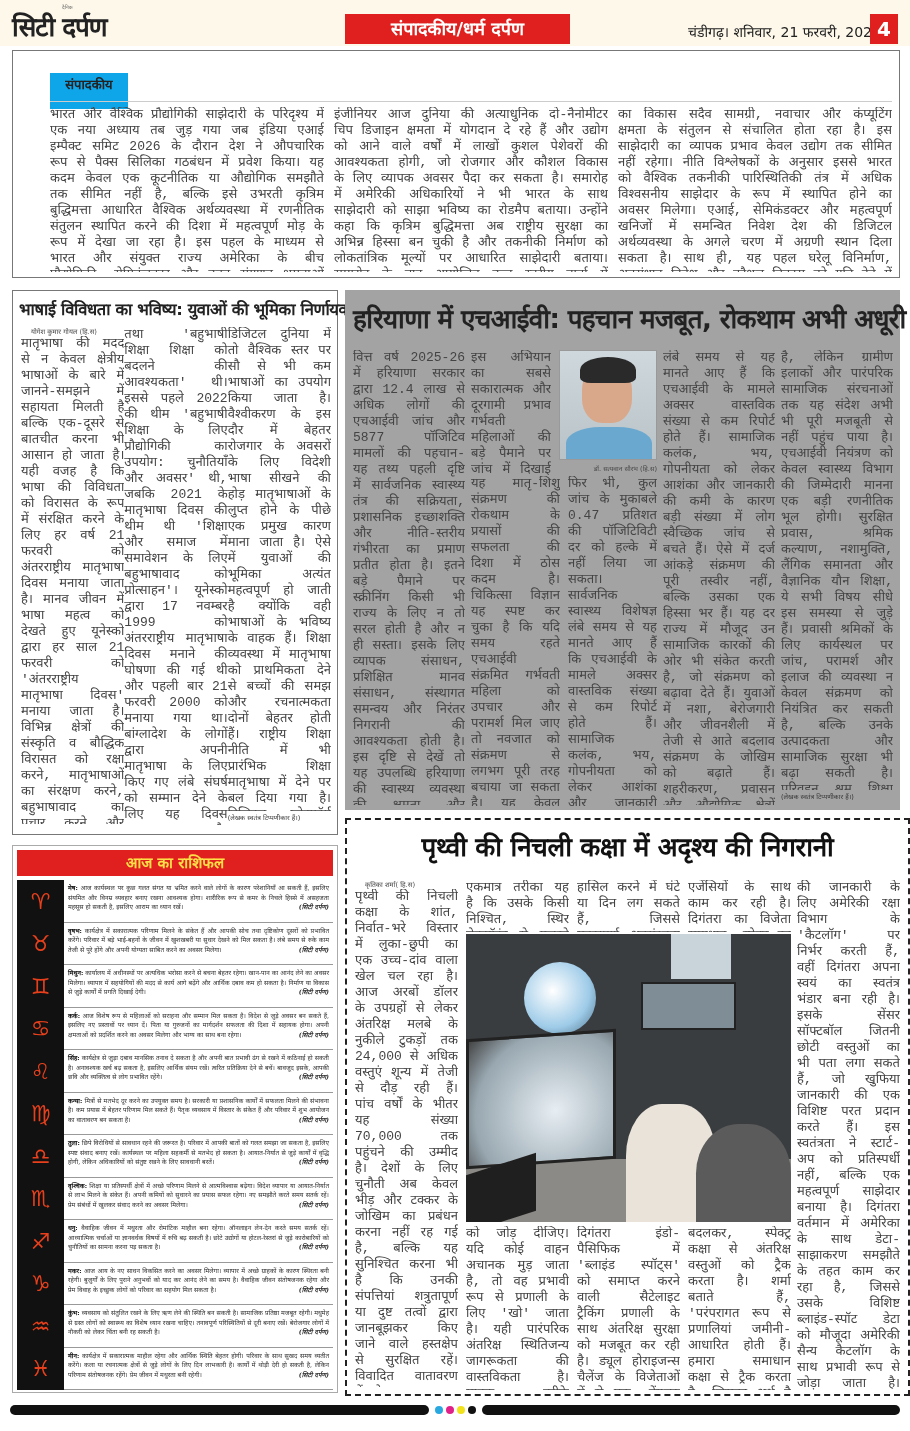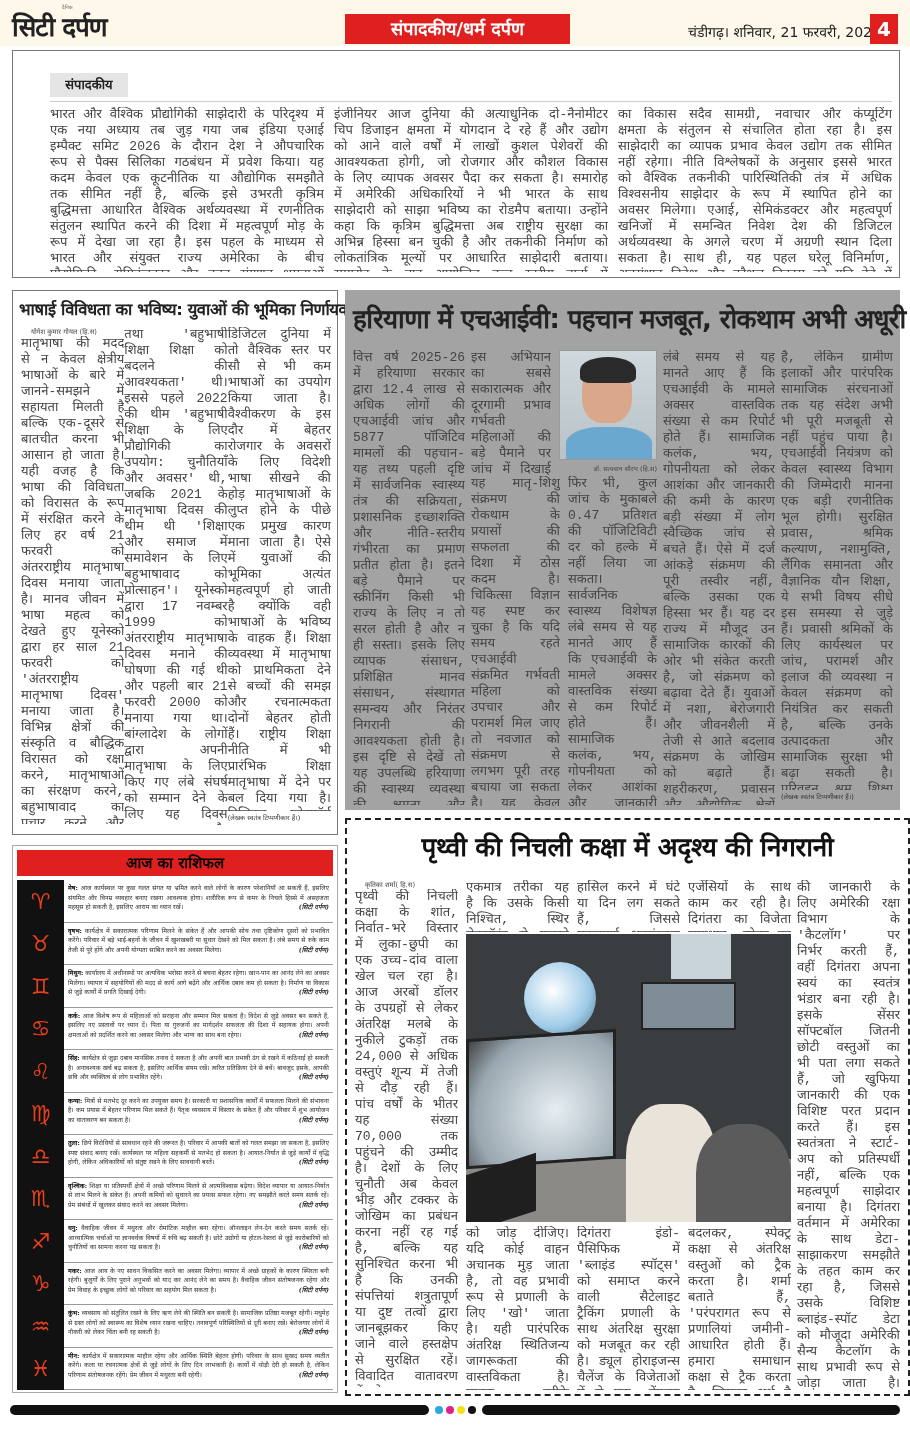--- a/index.html
+++ b/index.html
@@ -5,21 +5,21 @@
   * { box-sizing: border-box; margin: 0; padding: 0; }
   body { width: 910px; height: 1431px; background: #fff; font-family: "DejaVu Sans", sans-serif; color: #222; position: relative; overflow: hidden; }
   .masthead { position: absolute; left: 0; top: 0; width: 910px; height: 46px; background: #fdf8ea; }
   .logo { position: absolute; left: 12px; top: 8px; font-family: "DejaVu Serif", serif; font-weight: bold; font-size: 26px; color: #222; letter-spacing: -1px; }
   .logo-small { position: absolute; left: 62px; top: 4px; font-size: 5px; color: #666; }
   .section-banner { position: absolute; left: 345px; top: 14px; width: 225px; height: 30px; background: #e0201e; color: #fff; font-weight: bold; font-size: 18px; text-align: center; line-height: 30px; }
   .dateline { position: absolute; left: 680px; top: 22px; font-size: 14px; color: #222; margin-left: 8px; }
   .page-no { position: absolute; left: 870px; top: 14px; width: 28px; height: 30px; background: #e0201e; color: #fff; font-weight: bold; font-size: 20px; text-align: center; line-height: 30px; }
 
   .editorial { position: absolute; left: 12px; top: 50px; width: 888px; height: 228px; border: 1px solid #777; background: #fff; }
-  .ed-label { position: absolute; left: 37px; top: 22px; width: 78px; height: 24px; background: #e5e5e5; font-weight: bold; font-size: 13px; line-height: 24px; text-align: center; color: #222; }
+  .ed-label { position: absolute; left: 37px; top: 22px; width: 78px; height: 36px; background: #0ea5e9; font-weight: bold; font-size: 13px; line-height: 24px; text-align: center; color: #222; }
   .ed-title { position: absolute; left: 122px; top: 18px; font-weight: bold; font-size: 21px; color: #222; white-space: nowrap; letter-spacing: -0.3px; }
   .ed-rule { position: absolute; left: 37px; top: 50px; width: 842px; height: 1px; background: #ccc; }
   .cols3 { position: absolute; left: 37px; top: 56px; width: 842px; height: 165px; display: grid; grid-template-columns: repeat(3, 1fr); column-gap: 10px; }
   .text { font-family: Liberation Mono, monospace; font-size: 13px; line-height: 16px; color: #444; text-align: justify; overflow: hidden; }
 
   .lang { position: absolute; left: 12px; top: 290px; width: 326px; height: 545px; border: 1px solid #777; background: #fff; }
   .lang-title { position: absolute; left: 6px; top: 6px; width: 314px; text-align: center; font-weight: bold; font-size: 16.5px; color: #222; white-space: nowrap; letter-spacing: -0.4px; }
   .lang-cols { position: absolute; left: 8px; top: 36px; width: 310px; height: 500px; display: grid; grid-template-columns: repeat(3, 1fr); }
   .byline { font-size: 6.8px; color: #444; text-indent: 10px; }
   .note { text-align: left; font-size: 6.6px; color: #333; margin-top: 2px; }
@@ -32,21 +32,21 @@
   .hiv-photo .head { position: absolute; left: 22px; top: 12px; width: 50px; height: 60px; border-radius: 45% 45% 40% 40%; background: #d9a88a; }
   .hiv-photo .hair { position: absolute; left: 20px; top: 6px; width: 56px; height: 26px; border-radius: 50% 50% 20% 20%; background: #2a2a2a; }
   .hiv-photo .shirt { position: absolute; left: 6px; top: 76px; width: 86px; height: 40px; border-radius: 40% 40% 0 0; background: #6aa8cf; }
   .hiv-caption { position: absolute; left: 206px; top: 114px; width: 98px; text-align: right; font-size: 6.6px; color: #444; }
   .hiv-c2b { position: absolute; left: 118px; top: 126px; width: 186px; height: 330px; display: grid; grid-template-columns: 1fr 1fr; column-gap: 8px; }
   .hiv-c3 { position: absolute; left: 310px; top: 0; width: 112px; height: 455px; }
   .hiv-c4 { position: absolute; left: 428px; top: 0; width: 112px; height: 455px; }
   .hiv-c3b { position: absolute; left: 118px; top: 0; width: 80px; height: 126px; }
 
   .rashi { position: absolute; left: 12px; top: 845px; width: 326px; height: 548px; border: 1px solid #aaa; background: #fff; }
-  .rashi-head { position: absolute; left: 4px; top: 4px; width: 316px; height: 26px; background: #e0201e; color: #000000; text-align: center; font-weight: bold; font-size: 15px; line-height: 26px; }
+  .rashi-head { position: absolute; left: 4px; top: 4px; width: 316px; height: 26px; background: #e0201e; color: #fde047; text-align: center; font-weight: bold; font-size: 15px; line-height: 26px; }
   .rashi-list { position: absolute; left: 4px; top: 34px; width: 316px; }
   .rashi-row { display: flex; height: 42.5px; border-bottom: 1px solid #999; }
   .rashi-icon { width: 47px; height: 42.5px; background: #111; display: flex; align-items: center; justify-content: center; font-size: 22px; color: #e8401c; flex-shrink: 0; }
   .rashi-text { flex: 1; padding: 3px 4px; font-family: "DejaVu Serif", serif; font-size: 6.3px; line-height: 9.6px; color: #333; overflow: hidden; text-align: justify; }
   .rashi-text b { color: #111; }
   .src { float: right; font-style: italic; font-weight: bold; color: #333; }
 
   .earth { position: absolute; left: 345px; top: 818px; width: 565px; height: 578px; border: 2px dashed #222; background: #fff; }
   .earth-title { position: absolute; left: 0; top: 8px; width: 561px; text-align: center; font-size: 26px; color: #111; white-space: nowrap; font-weight: bold; letter-spacing: -0.3px; }
   .earth-cols { position: absolute; left: 8px; top: 60px; width: 545px; height: 510px; }

